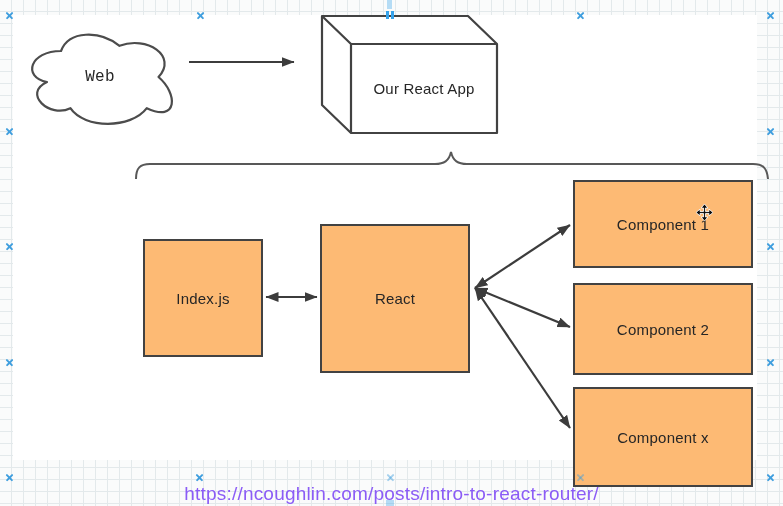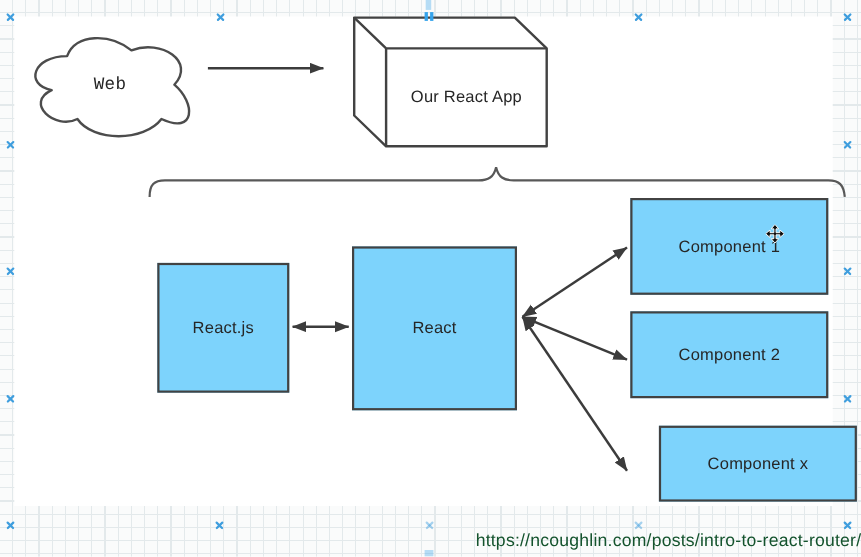--- a/index.html
+++ b/index.html
@@ -10,31 +10,31 @@
       repeating-linear-gradient(to right, transparent 0 11px, #e3e9eb 11px 12px),
       repeating-linear-gradient(to bottom, transparent 0 11px, #e3e9eb 11px 12px),
       #fafbfb;
   }
   .canvas{
     position:absolute;left:13px;top:15px;width:744px;height:445px;
     background:#ffffff;
   }
   .node{
     position:absolute;display:flex;align-items:center;justify-content:center;
-    background:#7dd3fc;border:2px solid #424242;box-sizing:border-box;
+    background:#fdba74;border:2px solid #424242;box-sizing:border-box;
     font-size:15px;color:#262626;letter-spacing:.2px;
   }
   .shape-label{
     position:absolute;display:flex;align-items:center;justify-content:center;
     font-size:15px;color:#262626;letter-spacing:.2px;
   }
   svg.overlay{position:absolute;left:0;top:0;}
   .caption{
-    position:absolute;left:0;top:483px;width:783px;text-align:right;
-    font-size:16px;color:#14532d;letter-spacing:.2px;
+    position:absolute;left:0;top:483px;width:783px;text-align:center;
+    font-size:19px;color:#8b5cf6;letter-spacing:.2px;
   }
   .handle{position:absolute;width:9px;height:9px;transform:translate(-50%,-50%);}
   .handle::before,.handle::after{
     content:"";position:absolute;left:50%;top:50%;width:9px;height:1.7px;
     background:#3f9ede;border-radius:1px;
   }
   .handle::before{transform:translate(-50%,-50%) rotate(45deg);}
   .handle::after{transform:translate(-50%,-50%) rotate(-45deg);}
   .handle.light::before,.handle.light::after{opacity:.45;}
   .anchor-mark{position:absolute;background:#35a3ec;}
@@ -70,32 +70,32 @@
 
   <line x1="475" y1="288" x2="570" y2="225" stroke="#3c3c3c" stroke-width="2.2" marker-start="url(#arr)" marker-end="url(#arr)"></line>
   <line x1="475" y1="288" x2="570" y2="327" stroke="#3c3c3c" stroke-width="2.2" marker-start="url(#arr)" marker-end="url(#arr)"></line>
   <line x1="475" y1="288" x2="570" y2="428" stroke="#3c3c3c" stroke-width="2.2" marker-start="url(#arr)" marker-end="url(#arr)"></line>
 </svg>
 
 <div class="shape-label" style="left:30px;top:29px;width:140px;height:96px;font-size:16px;font-family:Liberation Mono, monospace;">Web</div>
 <div class="shape-label" style="left:351px;top:44px;width:146px;height:89px;">Our React App</div>
 
 <div class="node" style="left:143px;top:239px;width:120px;height:118px;">
-  <span>React.js</span>
+  <span>Index.js</span>
 </div>
 <div class="node" style="left:320px;top:224px;width:150px;height:149px;">
   <span>React</span>
 </div>
 <div class="node" style="left:573px;top:180px;width:180px;height:88px;">
   <span>Component 1</span>
 </div>
-<div class="node" style="left:573px;top:283px;width:180px;height:79px;text-align:right;">
+<div class="node" style="left:573px;top:283px;width:180px;height:92px;text-align:right;">
   <span>Component 2</span>
 </div>
-<div class="node" style="left:573px;top:387px;width:180px;height:69px;margin-left:26px;">
+<div class="node" style="left:573px;top:387px;width:180px;height:100px;">
   <span>Component x</span>
 </div>
 
 <div class="caption">https://ncoughlin.com/posts/intro-to-react-router/</div>
 
 <div class="handle" style="left:9px;top:15px;"></div>
 <div class="handle" style="left:200px;top:15px;"></div>
 <div class="handle" style="left:580px;top:15px;"></div>
 <div class="handle" style="left:770px;top:15px;"></div>
 <div class="handle" style="left:9px;top:131px;"></div>

